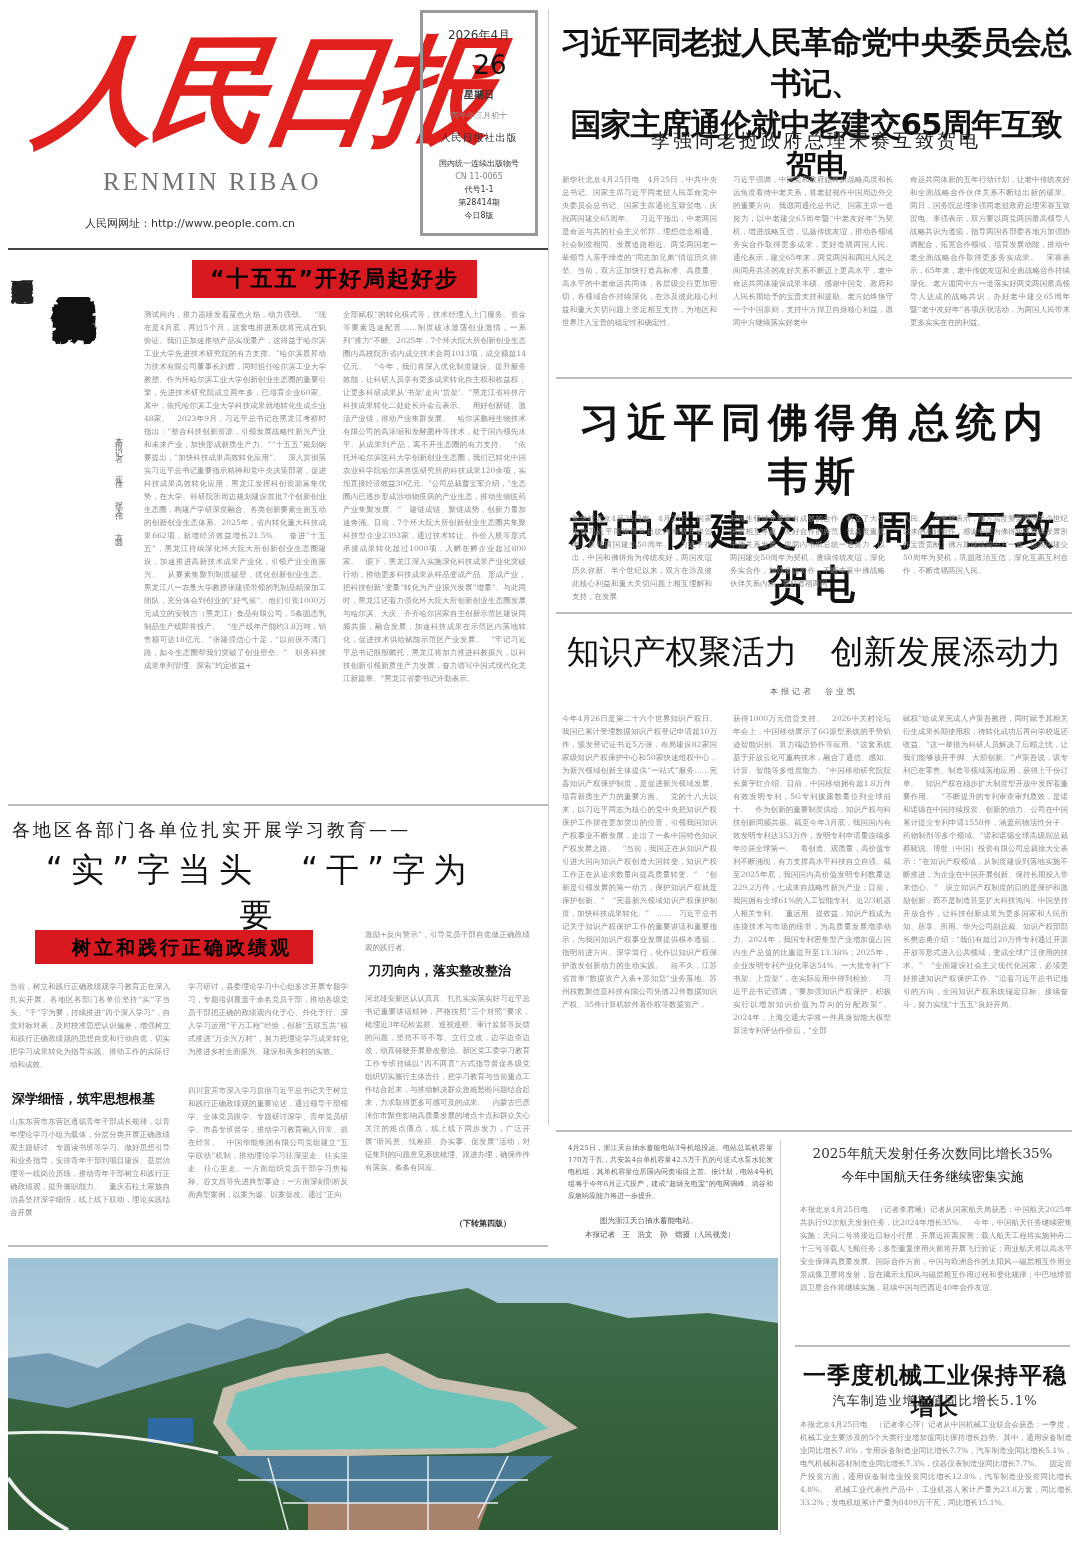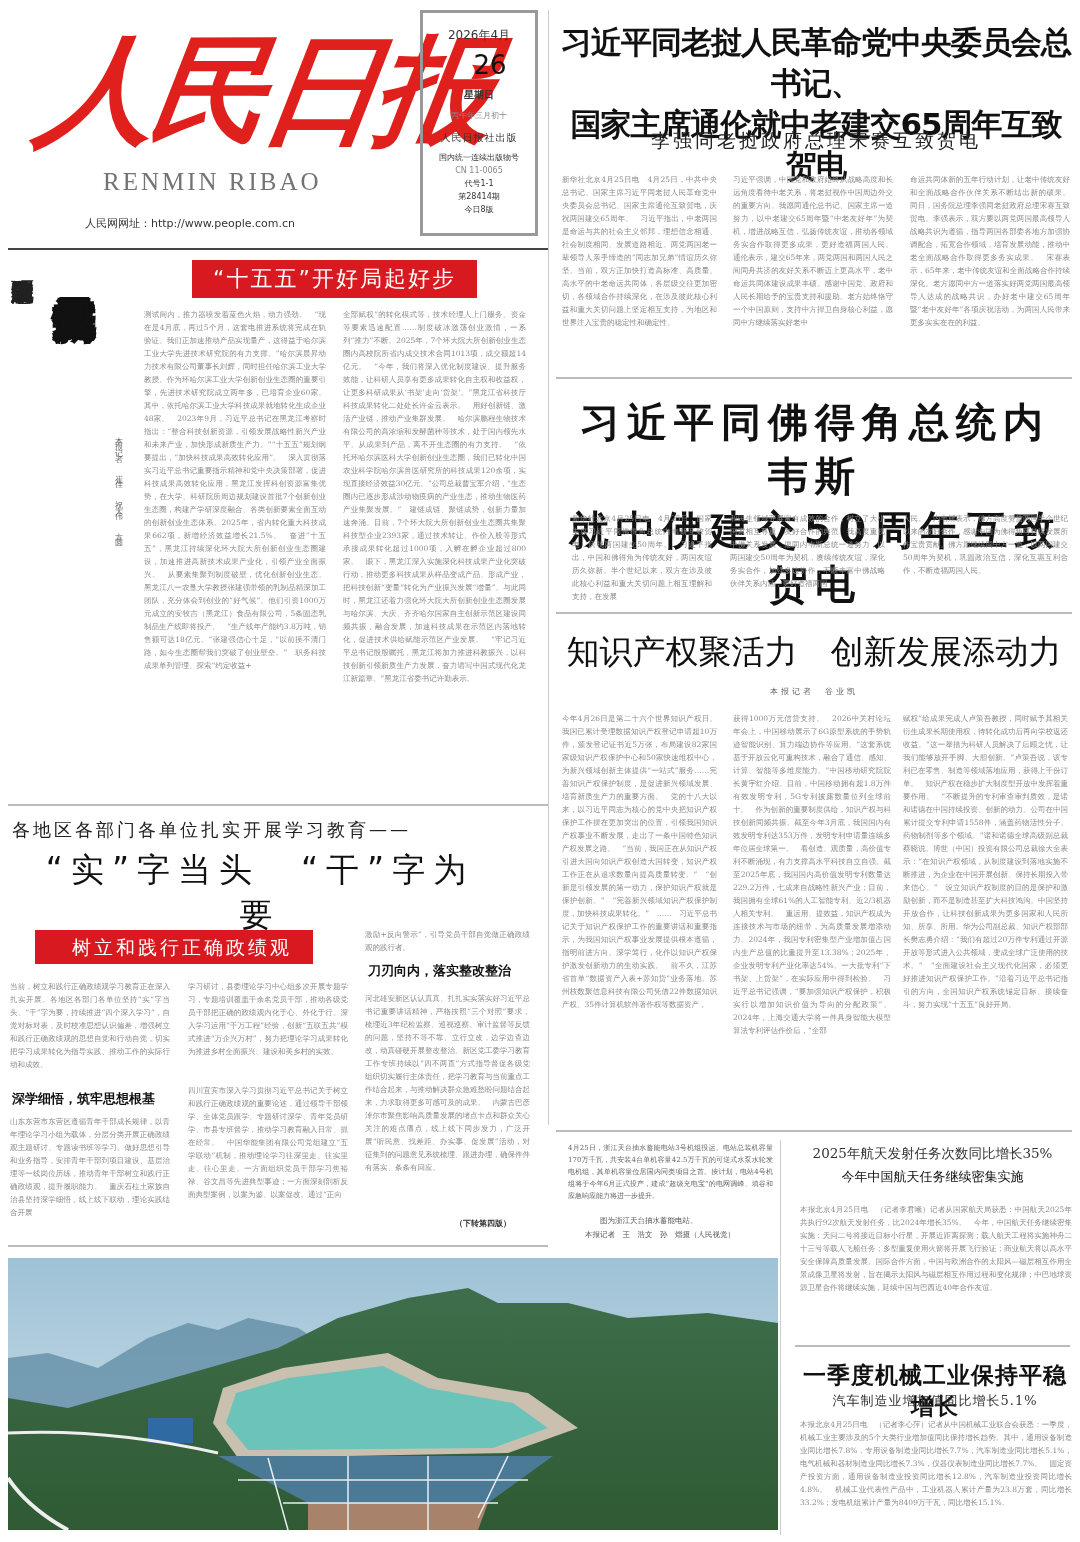--- a/index.html
+++ b/index.html
@@ -18,35 +18,35 @@
   .logo-en { left: 103px; top: 168px; color: #737373; font-family: "Liberation Serif", serif;
     font-size: 25px; letter-spacing: 3px; }
   .site-url { left: 85px; top: 216px; font-size: 11px; color: #333; font-family: "DejaVu Sans", sans-serif; }
   .datebox { left: 420px; top: 10px; width: 118px; height: 226px; border: 3px solid #999;
     text-align: center; padding-top: 14px; font-family: "DejaVu Sans", sans-serif; }
   .datebox .ym { font-size: 12px; color: #333; }
   .datebox .day { font-size: 26px; color: #111; margin-top: 6px; line-height: 30px; margin-left: 22px; }
   .datebox .wk { font-size: 10px; margin-top: 8px; font-weight: bold; color: #333; }
   .datebox .lunar { font-size: 8px; color: #888; margin-top: 8px; }
   .datebox .pub { font-size: 10px; color: #333; margin-top: 10px; font-family: "DejaVu Serif", serif; letter-spacing: 1px; }
-  .datebox .small { font-size: 8px; color: #333; margin-top: 6px; line-height: 13px; }
+  .datebox .small { font-size: 8px; color: #333; margin-top: 12px; line-height: 13px; }
 
   
   .hl-black { font-family: "DejaVu Sans", sans-serif; font-weight: bold; color: #111; }
   .lead-title { left: 556px; top: 22px; width: 520px; font-size: 31px; line-height: 41px; letter-spacing: -1px; text-align: center; }
   .lead-sub { left: 556px; top: 128px; width: 520px; font-size: 19px; text-align: center; color: #222; letter-spacing: 3px; font-family: "DejaVu Sans", sans-serif; }
 
   .body-text { font-size: 7.5px; line-height: 13px; color: #8a8a8a; text-align: justify; overflow: hidden; font-family: "DejaVu Serif", serif; }
   .col { position: absolute; }
 
   .vert-title { writing-mode: vertical-rl; font-family: "DejaVu Sans", sans-serif; font-weight: bold; color: #111; }
   .vert-sub { writing-mode: vertical-rl; font-family: "DejaVu Serif", serif; color: #222; }
   .vert-byline { writing-mode: vertical-rl; font-size: 8px; color: #666; letter-spacing: 6px; }
 
-  .red-banner { background: #d8191f; color: #ffffff; font-family: "DejaVu Sans", sans-serif; font-weight: normal; text-align: center; }
+  .red-banner { background: #d8191f; color: #000000; font-family: "DejaVu Sans", sans-serif; font-weight: bold; text-align: center; }
 
   .photo { left: 8px; top: 1258px; width: 770px; height: 272px; overflow: hidden;
     background: linear-gradient(180deg, #a9c7d8 0%, #c8dbe4 35%, #7d9fb0 40%, #4f7c57 55%, #3f6e3f 100%); }
 </style>
 </head>
 <body>
 
 <div class="abs logo-cn">人民日报</div>
 <div class="abs logo-en">RENMIN  RIBAO</div>
 <div class="abs site-url">人民网网址：http://www.people.com.cn</div>

